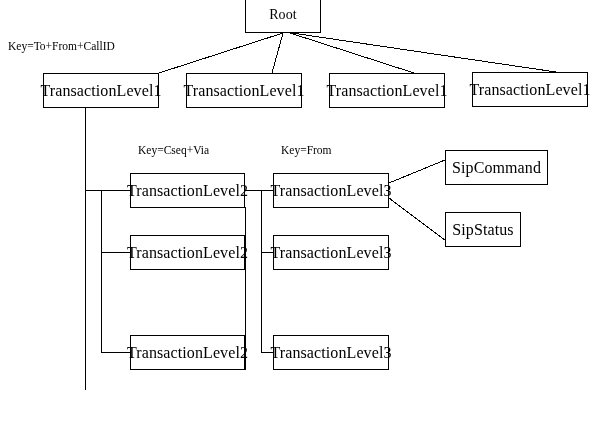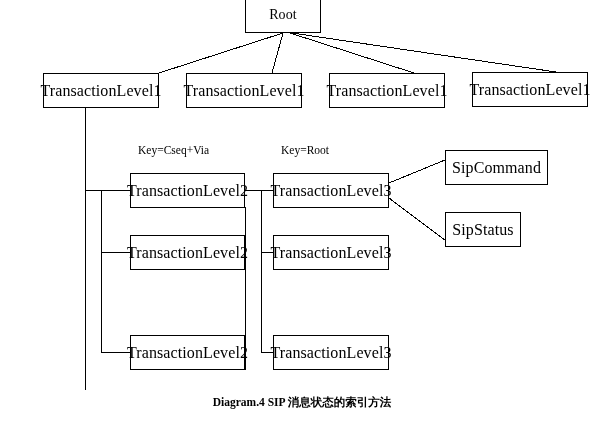--- a/index.html
+++ b/index.html
@@ -92,25 +92,28 @@
 
       <line x1="389" y1="183" x2="445" y2="160"></line>
       <line x1="389" y1="198" x2="445" y2="240"></line>
     </g>
   </svg>
 
   <div class="node node-root" style="left:245px; top:-3px; width:76px; height:36px;">
     <span>Root</span>
   </div>
 
+  <div class="key-label" style="left:8px; top:40px;">
+    <span>Key=To+From+CallID</span>
+  </div>
   <div class="key-label" style="left:138px; top:144px;text-align:right;">
     <span>Key=Cseq+Via</span>
   </div>
   <div class="key-label" style="left:281px; top:144px;">
-    <span>Key=Root</span>
+    <span>Key=From</span>
   </div>
 
   <div class="node" style="left:43px; top:73px; width:116px; height:35px;">
     <span>TransactionLevel1</span>
   </div>
   <div class="node" style="left:186px; top:73px; width:116px; height:35px;">
     <span>TransactionLevel1</span>
   </div>
   <div class="node" style="left:329px; top:73px; width:116px; height:35px;">
     <span>TransactionLevel1</span>
@@ -139,15 +142,14 @@
     <span>TransactionLevel3</span>
   </div>
 
   <div class="node" style="left:445px; top:150px; width:103px; height:35px;">
     <span>SipCommand</span>
   </div>
   <div class="node" style="left:445px; top:212px; width:76px; height:35px;">
     <span>SipStatus</span>
   </div>
 
-  <div id="caption">Diagram.4 SIP 消息状态的索引方法</div>
 
 </div>
 
 </body></html>

